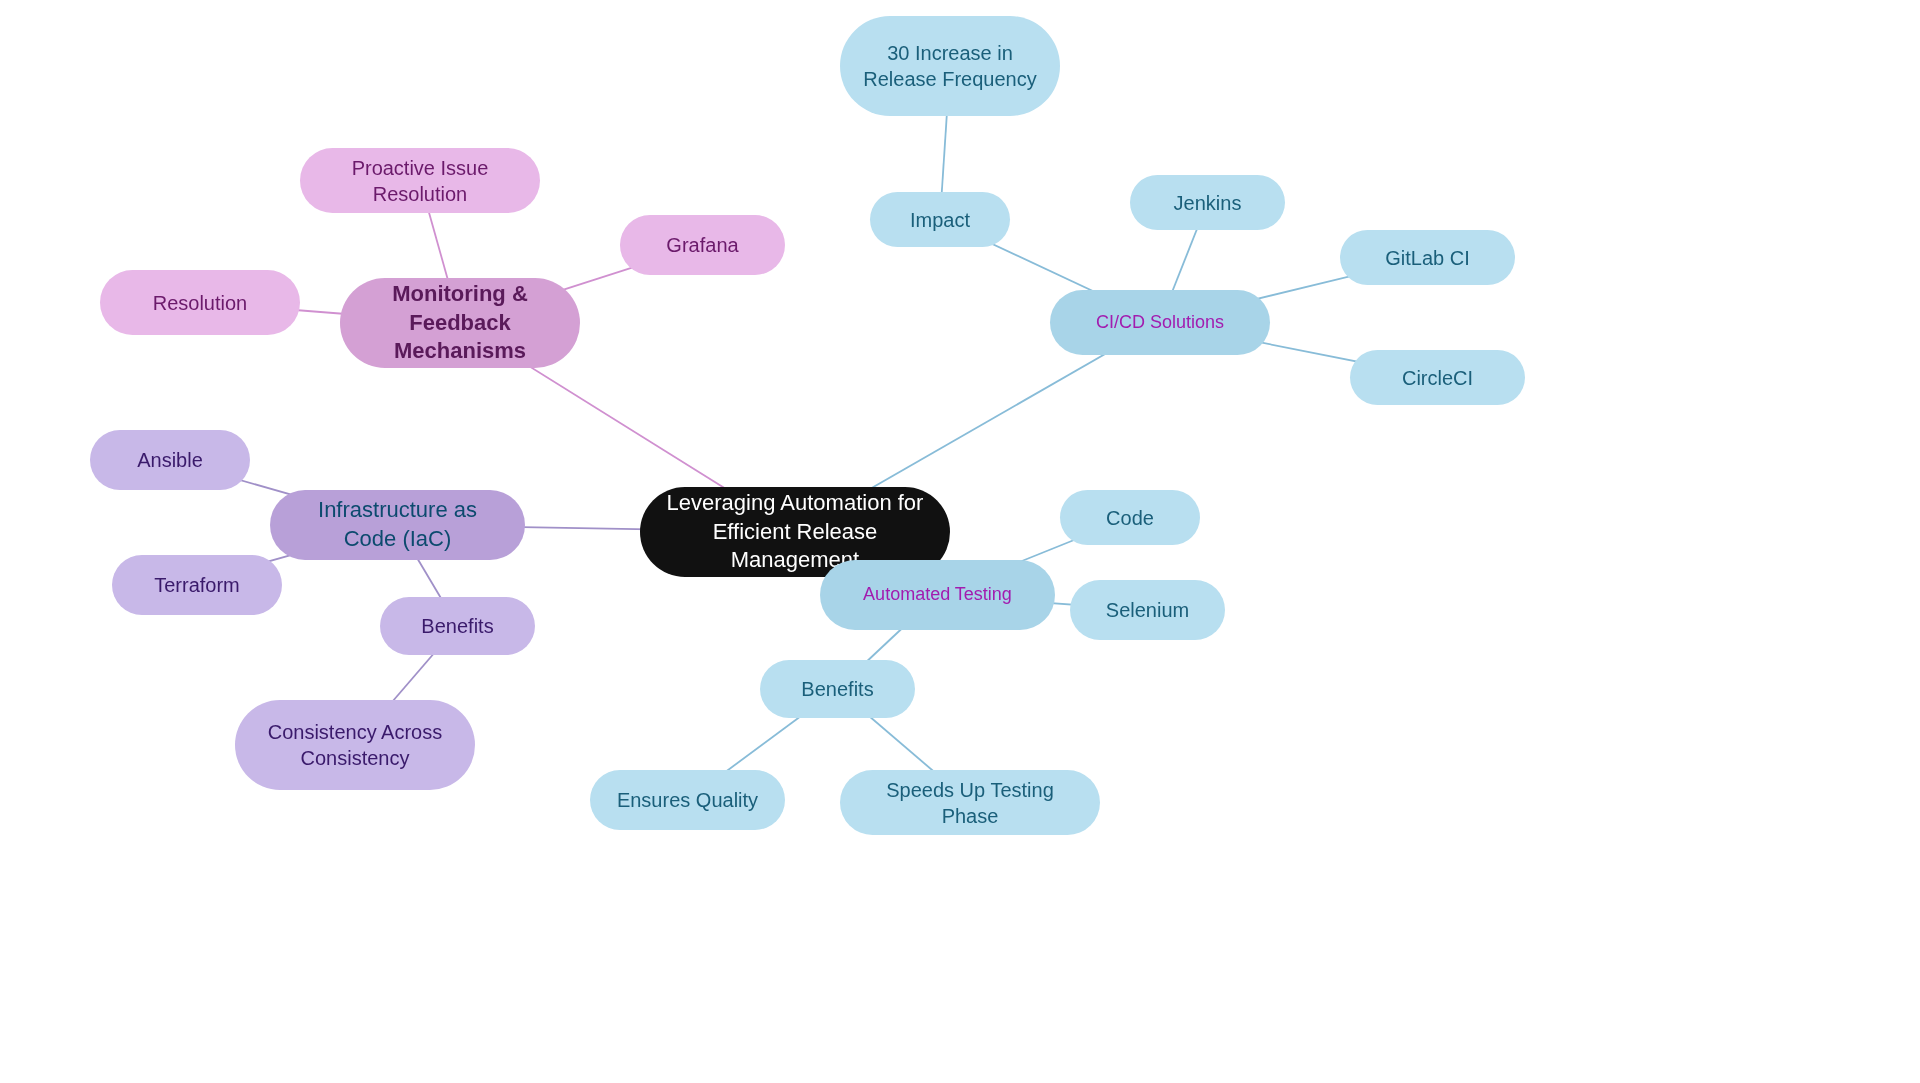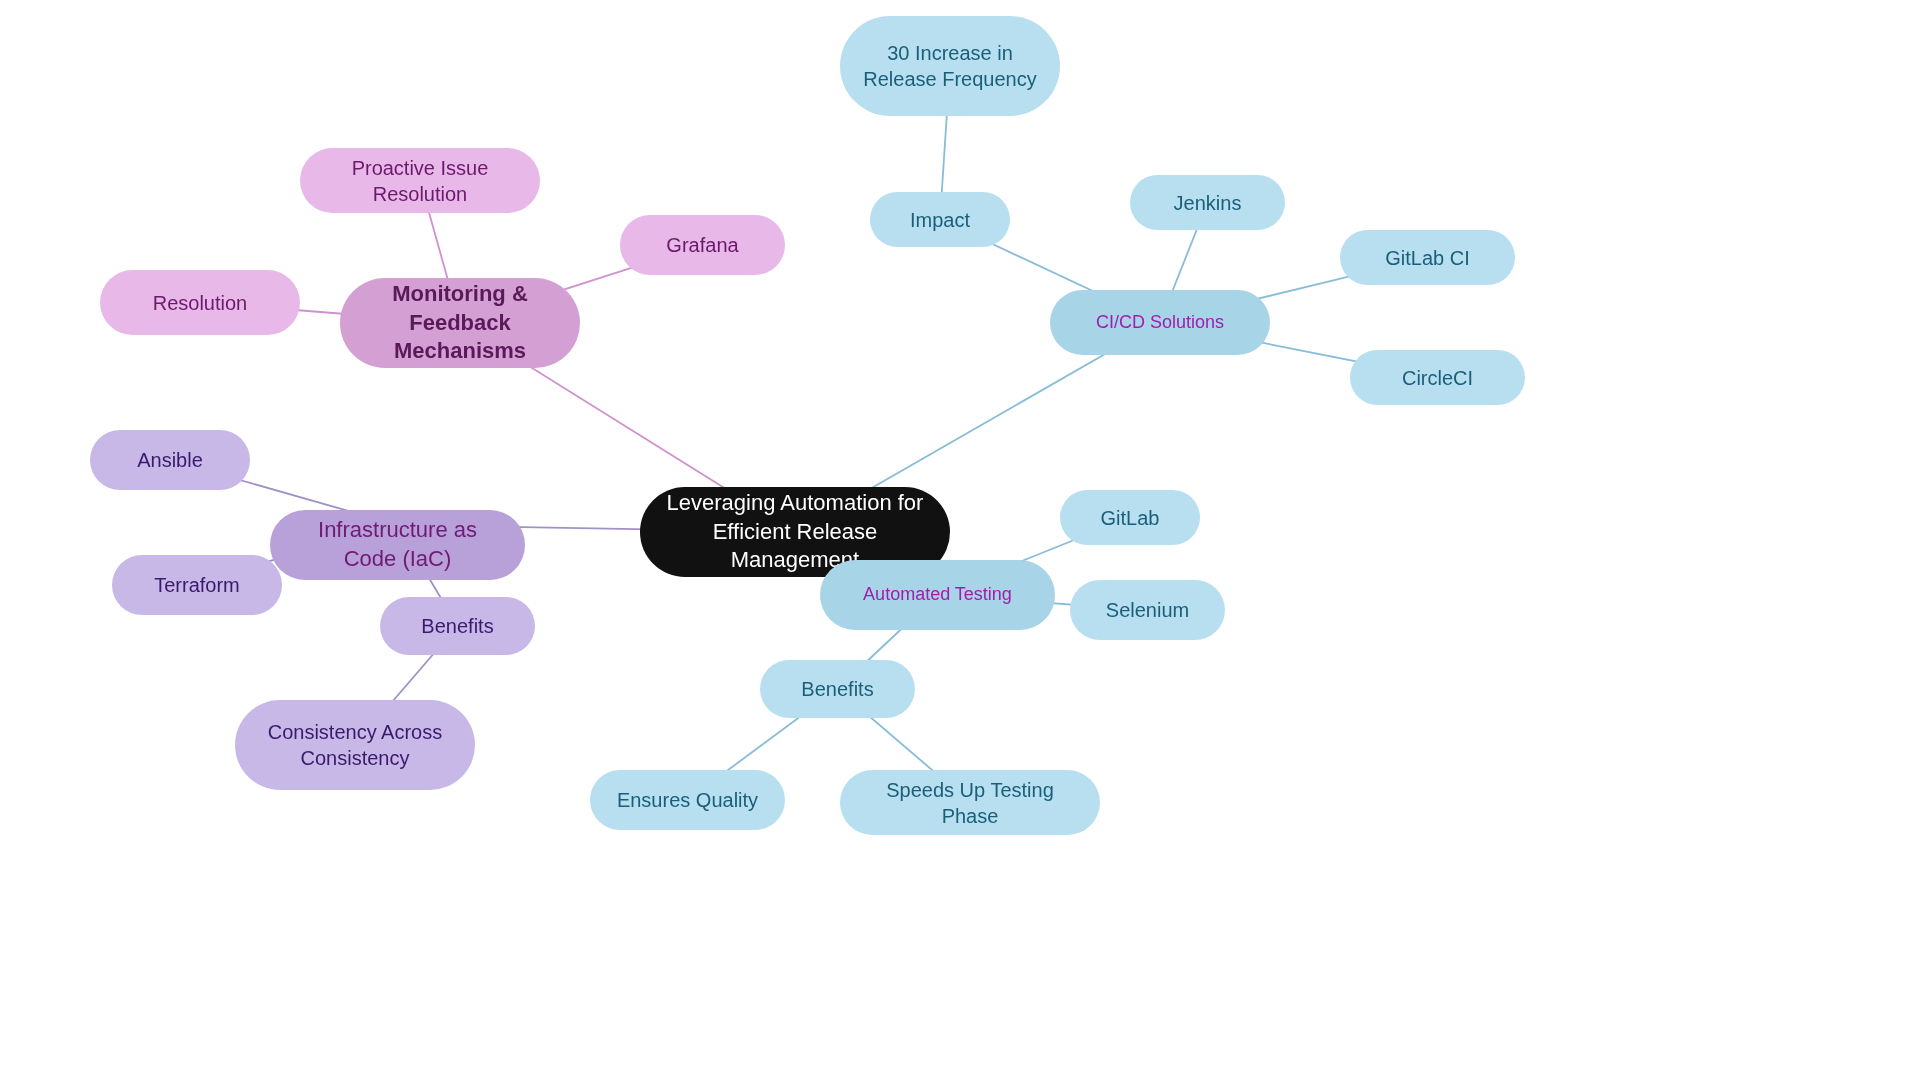--- a/index.html
+++ b/index.html
@@ -64,24 +64,23 @@
       font-weight: 700;
     }
     .node-purple {
       background: #c8b8e8;
       color: #3a1a6b;
       font-size: 20px;
       font-weight: 400;
     }
     .node-purple-large {
       background: #b8a0d8;
-      color: #701a75;
+      color: #0c4a6e;
       font-size: 22px;
       font-weight: 500;
-      margin-top: 20px;
     }
   </style>
 </head>
 <body>
 
 <svg id="connections" xmlns="http://www.w3.org/2000/svg">
 <line x1="795" y1="532" x2="1160" y2="322.5" stroke="#88bcd8" stroke-width="1.8"></line>
     <line x1="795" y1="532" x2="460" y2="323" stroke="#d090d0" stroke-width="1.8"></line>
     <line x1="795" y1="532" x2="397.5" y2="525" stroke="#a090c8" stroke-width="1.8"></line>
     <line x1="795" y1="532" x2="937.5" y2="595" stroke="#88bcd8" stroke-width="1.8"></line>
@@ -166,21 +165,21 @@
 
 <div class="node node-purple" style="left:235px; top:700px; width:240px; height:90px;">
   <span>Consistency Across Consistency</span>
 </div>
 
 <div class="node node-blue-large" style="left:820px; top:560px; width:235px; height:70px;">
   <span>Automated Testing</span>
 </div>
 
 <div class="node node-blue" style="left:1060px; top:490px; width:140px; height:55px;">
-  <span>GitLab</span>
+  <span>Code</span>
 </div>
 
 <div class="node node-blue" style="left:1070px; top:580px; width:155px; height:60px;">
   <span>Selenium</span>
 </div>
 
 <div class="node node-blue" style="left:760px; top:660px; width:155px; height:58px;">
   <span>Benefits</span>
 </div>
 

